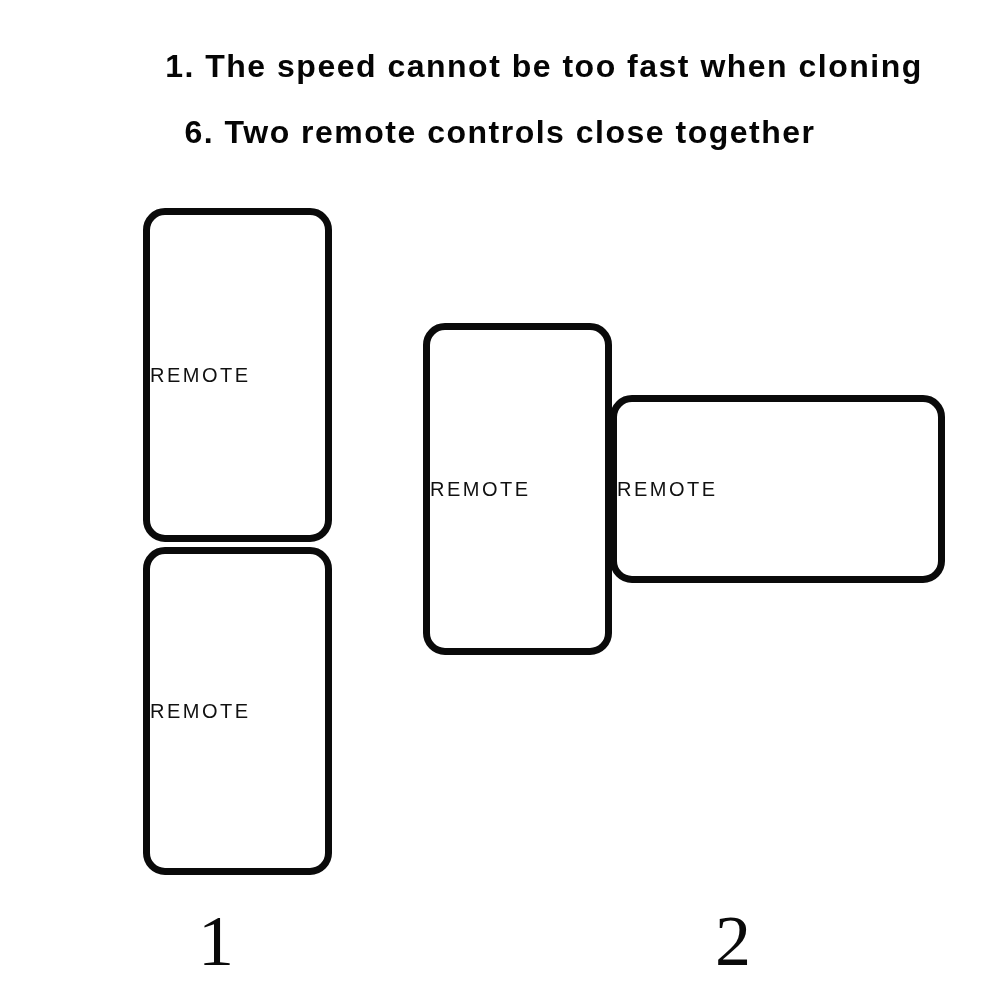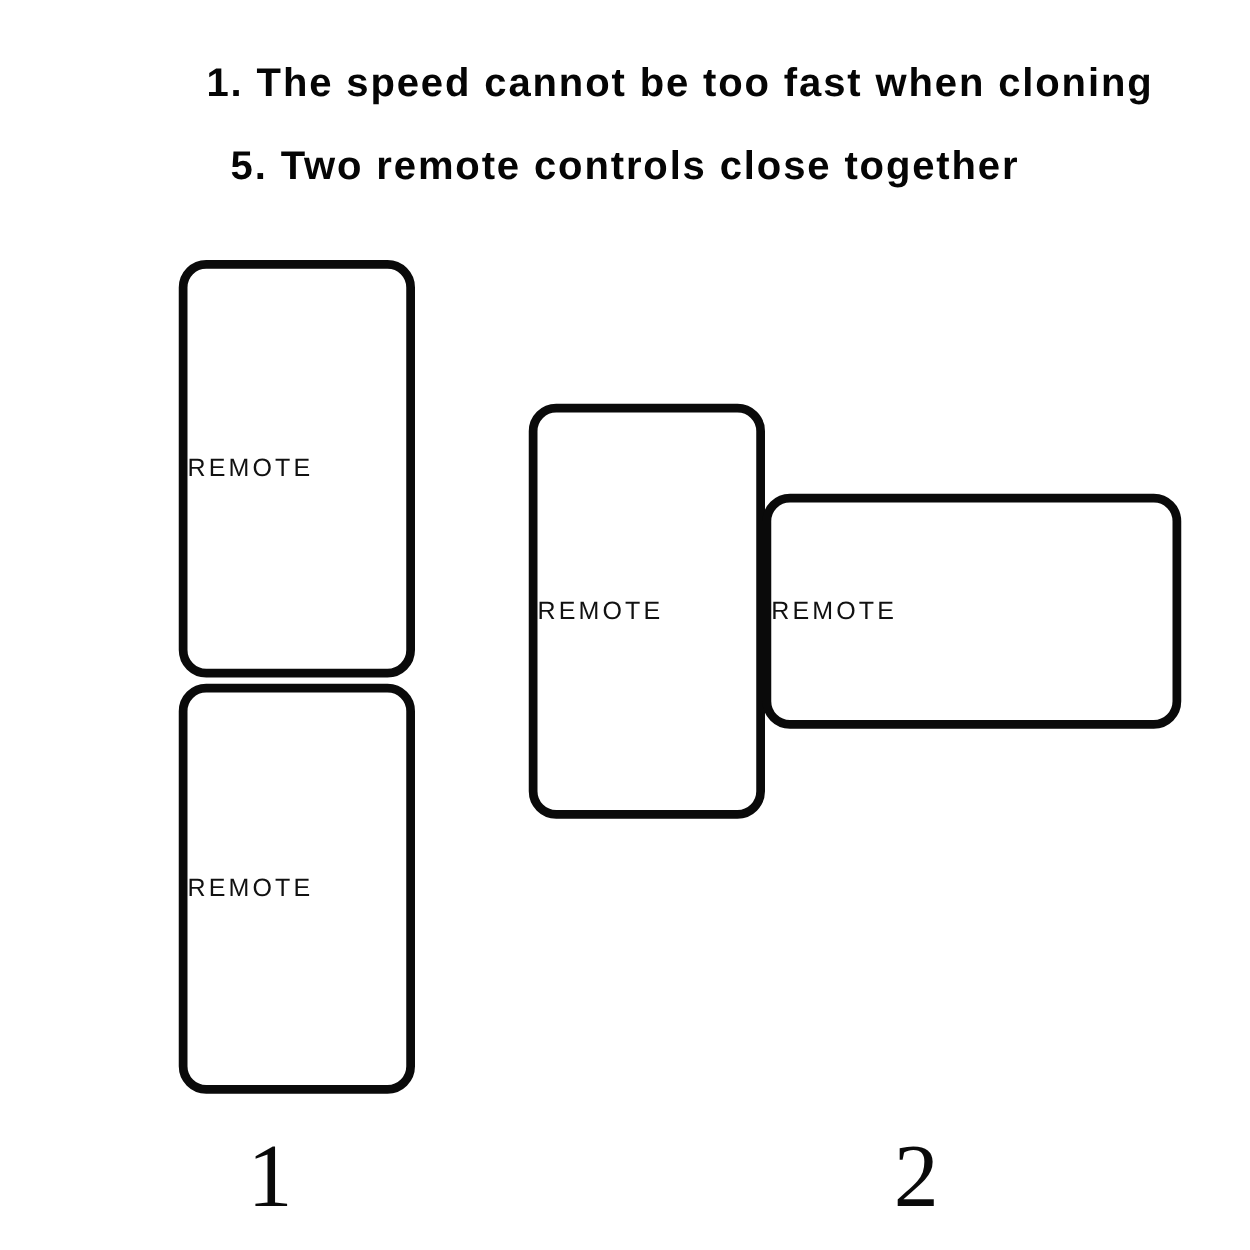--- a/index.html
+++ b/index.html
@@ -65,21 +65,21 @@
   .n1 { left: 146px; top: 905px; width: 140px; }
   .n2 { left: 658px; top: 905px; width: 150px; }
 </style>
 </head>
 <body>
 
 <div class="canvas">
 
   <div class="heading l1">1. The speed cannot be too fast when cloning</div>
 
-  <div class="heading l2">5. Two remote controls close together</div>
+  <div class="heading l2">6. Two remote controls close together</div>
 
   <div class="remote c1a">
     <span class="label">REMOTE</span>
   </div>
 
   <div class="remote c1b">
     <span class="label">REMOTE</span>
   </div>
 
   <div class="remote c2v">

